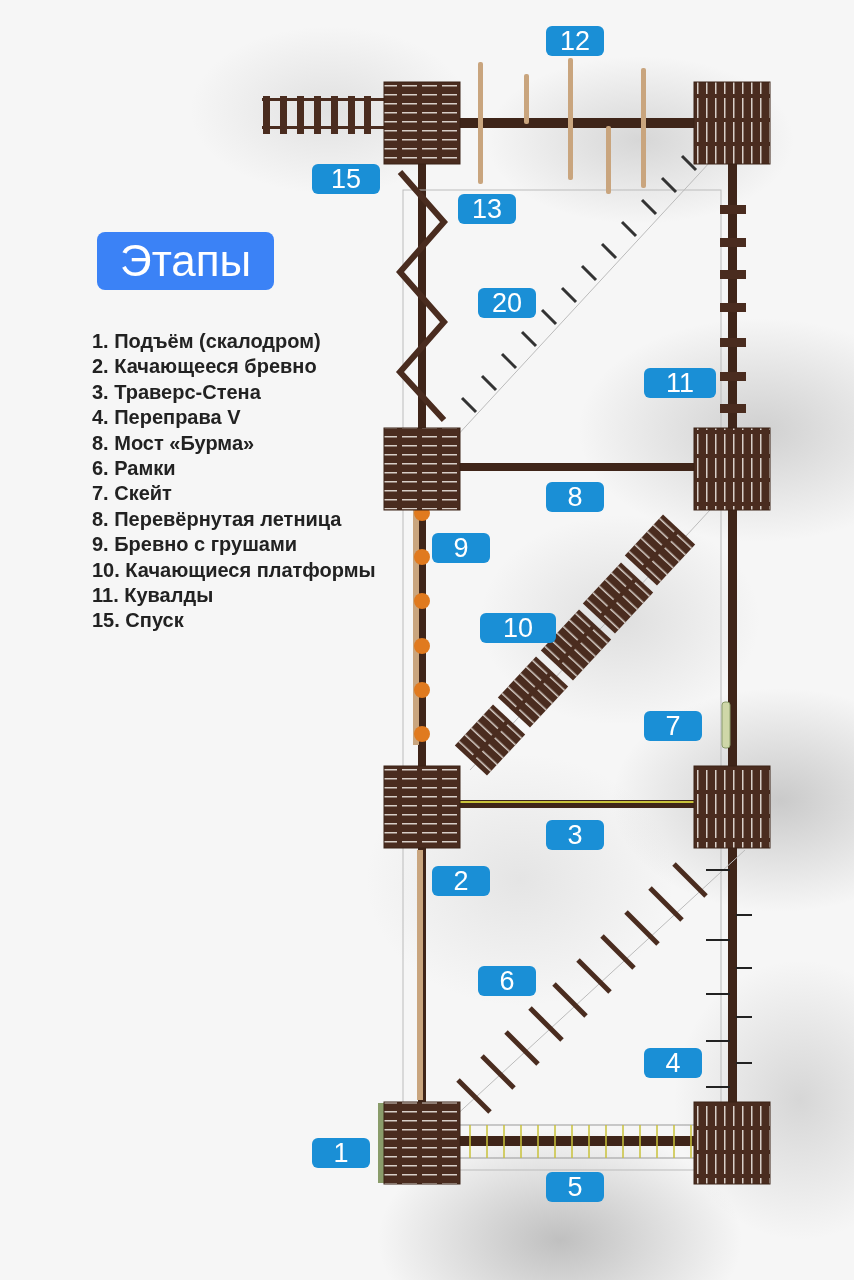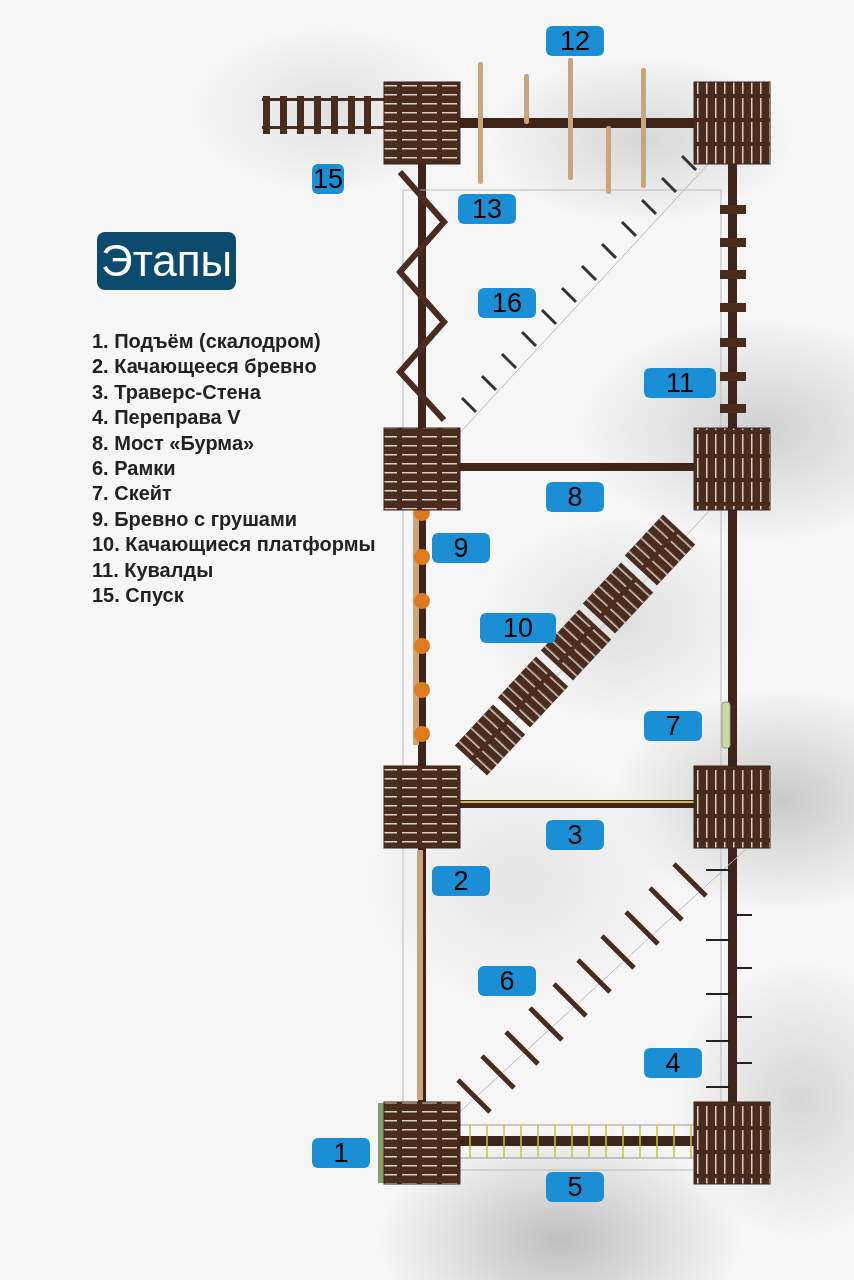--- a/index.html
+++ b/index.html
@@ -9,26 +9,26 @@
     background:
       radial-gradient(ellipse 220px 120px at 640px 140px,rgba(120,120,120,.25),transparent 70%),
       radial-gradient(ellipse 260px 160px at 760px 430px,rgba(110,110,110,.28),transparent 70%),
       radial-gradient(ellipse 200px 150px at 620px 620px,rgba(140,140,140,.22),transparent 70%),
       radial-gradient(ellipse 240px 160px at 780px 800px,rgba(100,100,100,.3),transparent 70%),
       radial-gradient(ellipse 220px 180px at 520px 880px,rgba(150,150,150,.18),transparent 70%),
       radial-gradient(ellipse 260px 160px at 560px 1240px,rgba(90,90,90,.35),transparent 70%),
       radial-gradient(ellipse 180px 200px at 800px 1100px,rgba(120,120,120,.25),transparent 70%),
       radial-gradient(ellipse 200px 120px at 330px 110px,rgba(140,140,140,.2),transparent 70%),
       #f6f6f6;}
-  .title{position:absolute;left:97px;top:232px;height:58px;padding:0 4px;
-    background:#0c4a6e;border-radius:8px;color:#fff;font-size:44px;line-height:58px;}
+  .title{position:absolute;left:97px;top:232px;height:58px;padding:0 23px;
+    background:#3b82f6;border-radius:8px;color:#fff;font-size:44px;line-height:58px;}
   .legend{position:absolute;left:88px;top:325px;margin:4px;padding:0;list-style:none;font-weight:bold;}
   .legend li{font-size:20px;line-height:25.4px;color:#222;white-space:nowrap;}
   svg.scene{position:absolute;left:0;top:0;}
-  .badge{position:absolute;height:30px;background:#1a8fd6;border-radius:6px;color:#000000;
+  .badge{position:absolute;height:30px;background:#1a8fd6;border-radius:6px;color:#ffffff;
     font-size:27px;line-height:31px;text-align:center;}
 </style>
 </head>
 <body>
 
 <div class="bg"></div>
 
 <svg class="scene" width="854" height="1280" viewBox="0 0 854 1280">
   <defs>
     <pattern id="plankH" width="20" height="9" patternUnits="userSpaceOnUse">
@@ -189,31 +189,32 @@
 <div class="title">Этапы</div>
 
 <ul class="legend">
   <li>1. Подъём (скалодром)</li>
   <li>2. Качающееся бревно</li>
   <li>3. Траверс-Стена</li>
   <li>4. Переправа V</li>
   <li>8. Мост «Бурма»</li>
   <li>6. Рамки</li>
   <li>7. Скейт</li>
+  <li>8. Перевёрнутая летница</li>
   <li>9. Бревно с грушами</li>
   <li>10. Качающиеся платформы</li>
   <li>11. Кувалды</li>
   <li>15. Спуск</li>
 </ul>
 
 <div id="badges">
   <div class="badge" style="left: 546px; top: 26px; width: 58px; background: rgb(26, 143, 214);">12</div>
-  <div class="badge" style="left: 312px; top: 164px; width: 32px; background: rgb(26, 143, 214);">15</div>
+  <div class="badge" style="left: 312px; top: 164px; width: 68px; background: rgb(26, 143, 214);">15</div>
   <div class="badge" style="left: 458px; top: 194px; width: 58px; background: rgb(26, 143, 214); text-align: center;">13</div>
-  <div class="badge" style="left: 478px; top: 288px; width: 58px; background: rgb(26, 143, 214);">16</div>
+  <div class="badge" style="left: 478px; top: 288px; width: 58px; background: rgb(26, 143, 214);">20</div>
   <div class="badge" style="left: 644px; top: 368px; width: 72px; background: rgb(26, 143, 214);">11</div>
   <div class="badge" style="left: 546px; top: 482px; width: 58px; background: rgb(26, 143, 214);">8</div>
   <div class="badge" style="left: 432px; top: 533px; width: 58px; background: rgb(26, 143, 214);">9</div>
   <div class="badge" style="left: 480px; top: 613px; width: 76px; background: rgb(26, 143, 214);">10</div>
   <div class="badge" style="left: 644px; top: 711px; width: 58px; background: rgb(26, 143, 214);">7</div>
   <div class="badge" style="left: 546px; top: 820px; width: 58px; background: rgb(26, 143, 214);">3</div>
   <div class="badge" style="left: 432px; top: 866px; width: 58px; background: rgb(26, 143, 214);">2</div>
   <div class="badge" style="left: 478px; top: 966px; width: 58px; background: rgb(26, 143, 214);">6</div>
   <div class="badge" style="left: 644px; top: 1048px; width: 58px; background: rgb(26, 143, 214);">4</div>
   <div class="badge" style="left: 312px; top: 1138px; width: 58px; background: rgb(26, 143, 214);">1</div>

